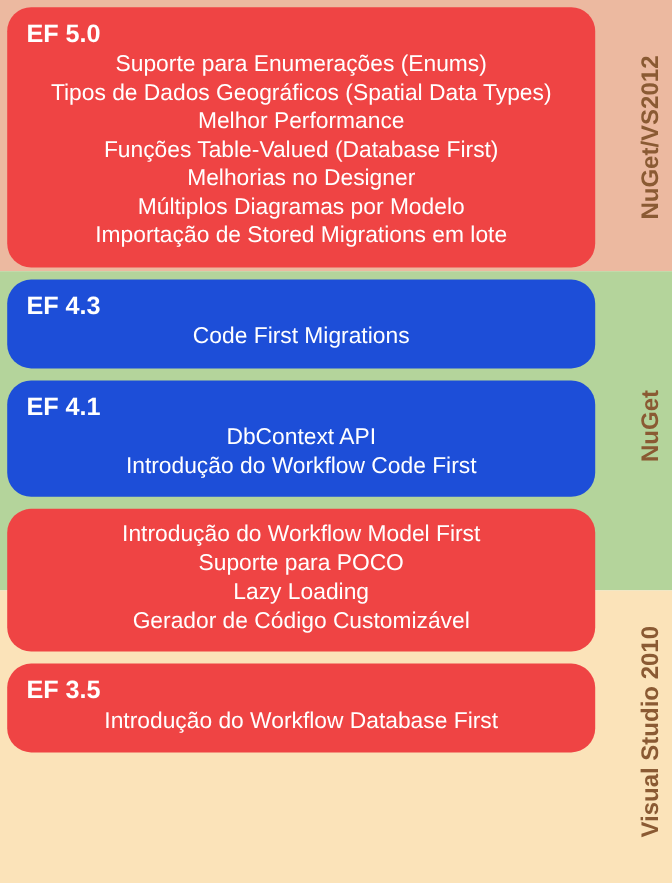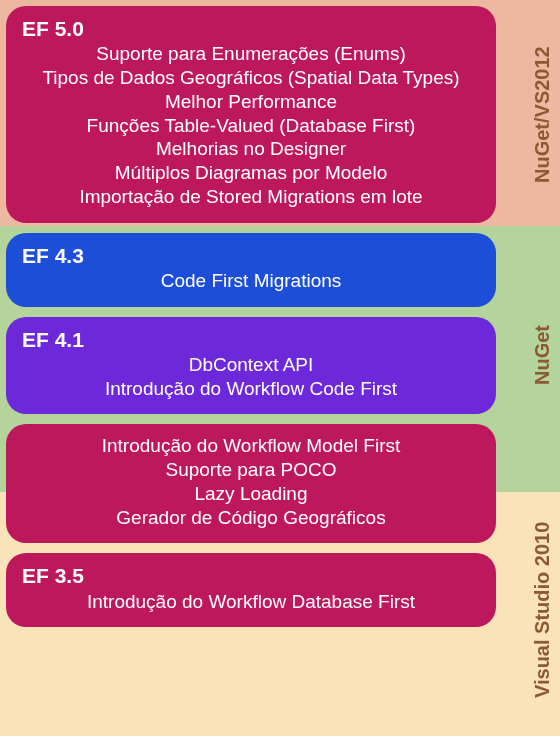--- a/index.html
+++ b/index.html
@@ -51,24 +51,24 @@
     font-weight: 700;
     font-size: 21px;
     line-height: 1.25;
   }
   .card .feat {
     font-size: 19px;
     font-weight: 400;
     line-height: 1.25;
     text-align: center;
   }
-  .c-orange { background: #be185d; }
+  .c-orange { background: #ef4444; }
   .c-gray   { background: #1d4ed8; }
   .c-yellow { background: #f4b900; }
-  .c-blue   { background: #6d28d9; }
+  .c-blue   { background: #1d4ed8; }
 </style>
 </head>
 <body>
 
 <div class="bg-section bg1"></div>
 <div class="bg-section bg2"></div>
 <div class="bg-section bg3"></div>
 
 <div class="side-label l1">NuGet/VS2012</div>
 <div class="side-label l2">NuGet</div>
@@ -96,21 +96,21 @@
   <div class="card c-blue">
     <div class="title">EF 4.1</div>
     <div class="feat">DbContext API</div>
     <div class="feat">Introdução do Workflow Code First</div>
   </div>
 
   <div class="card c-orange">
     <div class="feat">Introdução do Workflow Model First</div>
     <div class="feat">Suporte para POCO</div>
     <div class="feat">Lazy Loading</div>
-    <div class="feat">Gerador de Código Geográficos</div>
+    <div class="feat">Gerador de Código Customizável</div>
   </div>
 
   <div class="card c-orange">
     <div class="title">EF 3.5</div>
     <div class="feat">Introdução do Workflow Database First</div>
 
   </div>
 
 </div>
 

